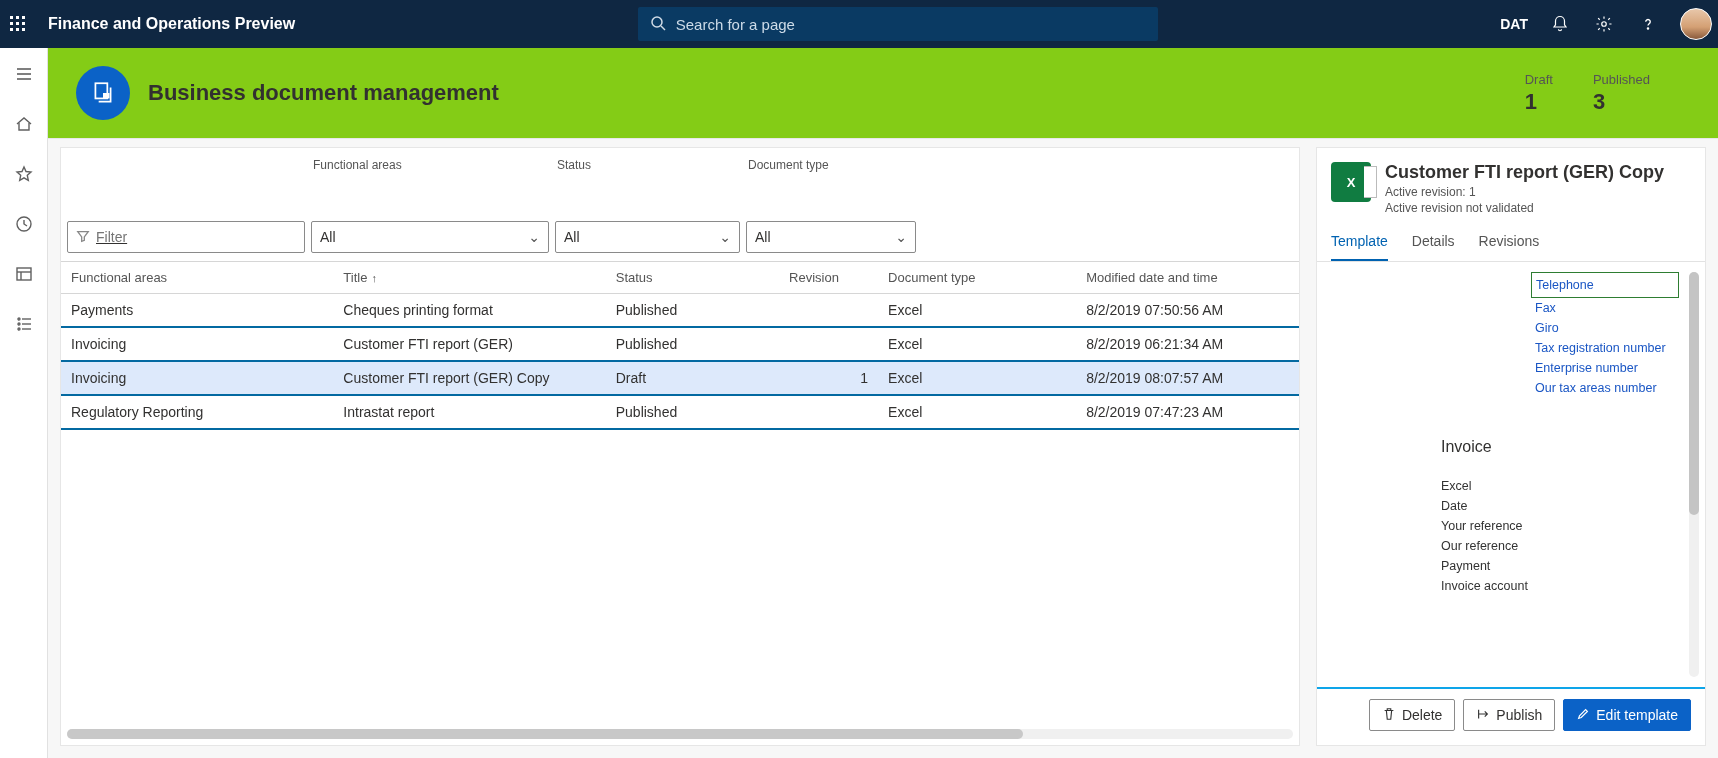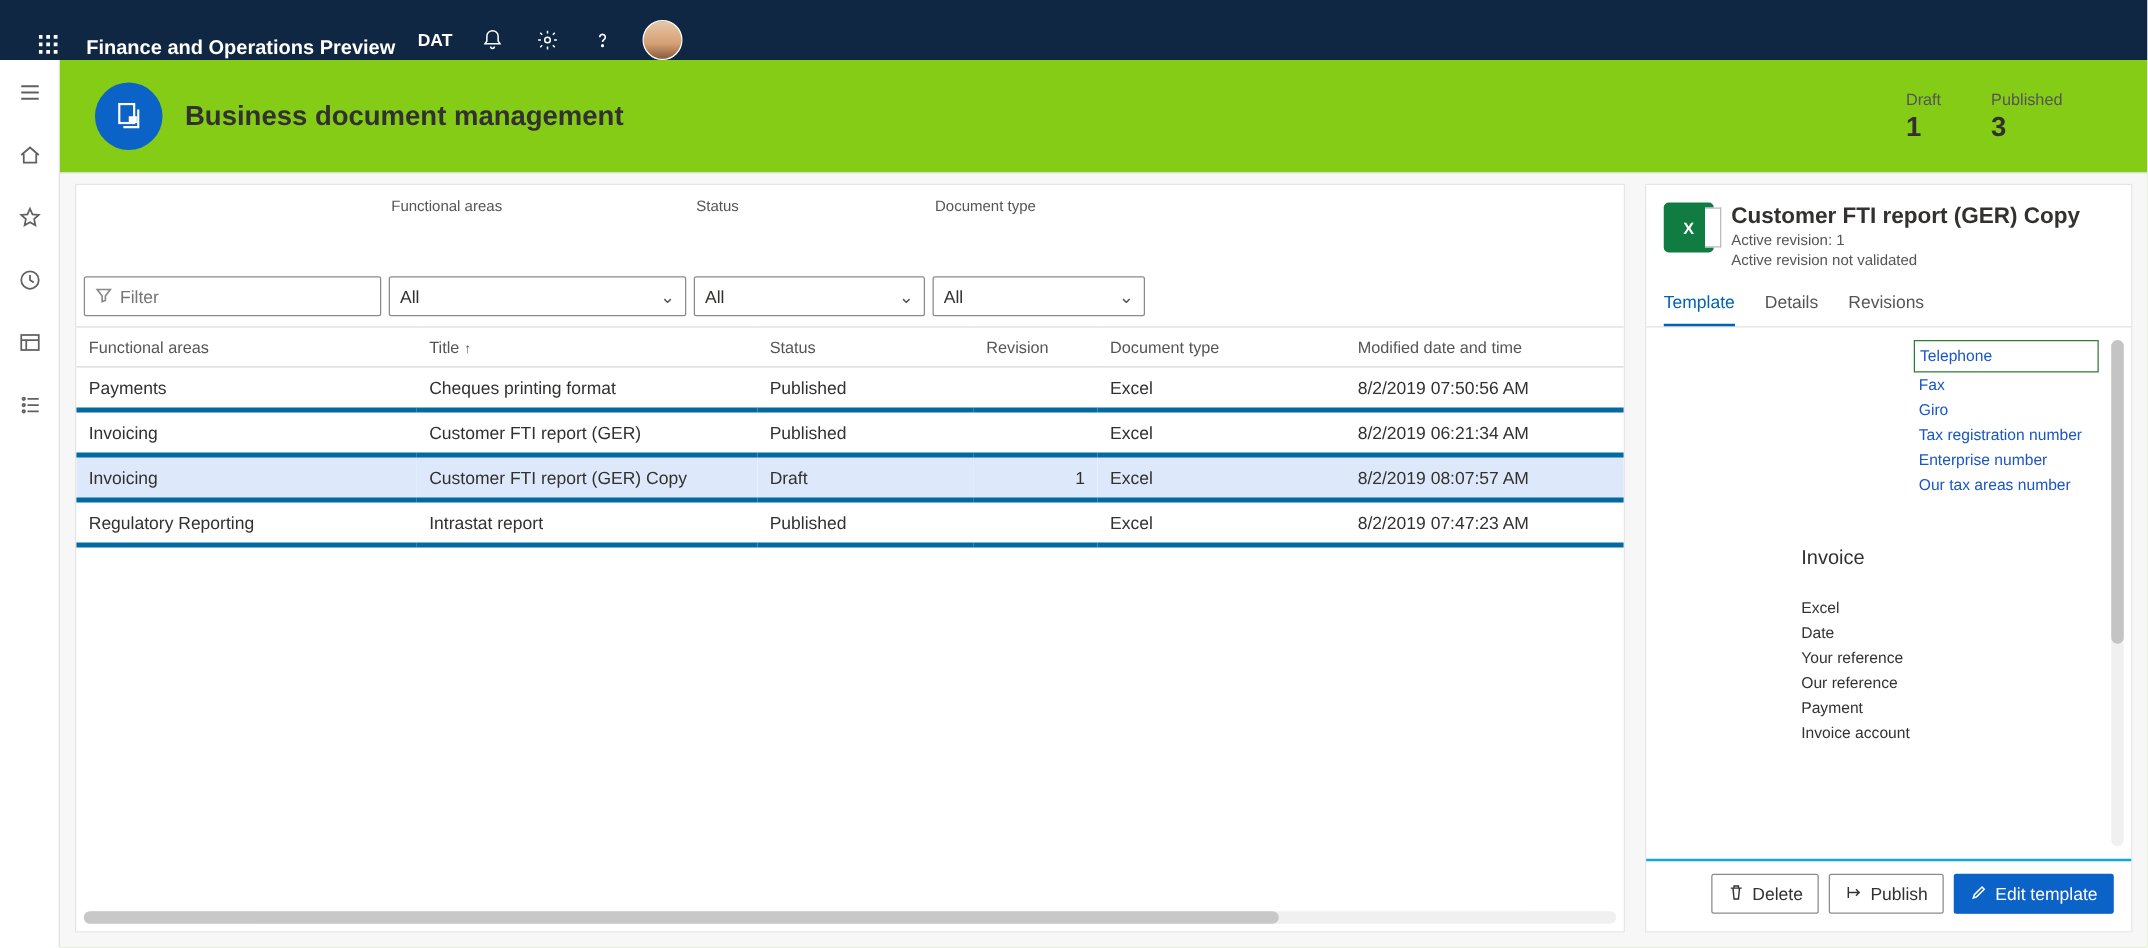--- a/index.html
+++ b/index.html
@@ -1,19 +1,19 @@
 <!DOCTYPE html>
 <html><head>
 <meta charset="utf-8">
 <style>
   * { box-sizing: border-box; margin: 0; padding: 0; }
   html, body { width: 1718px; height: 758px; font-family: "Segoe UI", Arial, sans-serif; font-size: 14px; color: #323130; background: #fff; overflow: hidden; }
 
   
-  .topbar { height: 48px; background: #0f2742; color: #fff; display: flex; align-items: flex-end; gap: 18px; padding: 0 27px; }
+  .topbar { height: 48px; background: #0f2742; color: #fff; display: flex; align-items: center; gap: 18px; padding: 0 6px; }
   .waffle-icon { width: 24px; height: 24px; display: flex; align-items: center; justify-content: center; cursor: pointer; }
   .app-title { font-size: 16px; font-weight: 600; }
   .searchbar { margin-left: auto; margin-right: auto; width: 520px; height: 34px; background: #0a3a63; border-radius: 2px; display: flex; align-items: center; padding: 0 12px; gap: 10px; color: #cddbe8; }
   .searchbar input { flex: 1; background: transparent; border: none; color: #fff; font-size: 15px; outline: none; }
   .searchbar input::placeholder { color: #cddbe8; }
   .topbar-right { display: flex; align-items: center; gap: 20px; }
   .topbar-btn { width: 24px; height: 24px; display: flex; align-items: center; justify-content: center; cursor: pointer; }
   .avatar { width: 32px; height: 32px; border-radius: 50%; background: linear-gradient(180deg,#e8c7aa 0%, #d4a074 60%, #8a5a3c 100%); border: 1px solid #fff; }
   .company-tag { font-size: 14px; font-weight: 600; }
 
@@ -43,21 +43,21 @@
   .filter-label { font-size: 12px; color: #555; padding-left: 2px; }
   .filter-input, .filter-select { height: 32px; border: 1px solid #8a8a8a; border-radius: 2px; padding: 0 8px; font-size: 14px; background: #fff; display: flex; align-items: center; justify-content: space-between; gap:6px; cursor: pointer; margin-top: 47px; }
   .filter-input input { border: none; outline: none; width: 100%; font-size: 14px; }
   .filter-input .filter-icon { color: #888; }
   .chev { color:#555; }
 
   
   .grid { flex: 1; overflow: auto; }
   .grid table { width: 100%; border-collapse: collapse; }
   .grid thead th { text-align: left; font-weight: 400; font-size: 13px; color: #555; padding: 8px 10px; border-bottom: 1px solid #d6d6d6; border-top: 1px solid #d6d6d6; }
-  .grid td { padding: 8px 10px; font-size: 14px; border-bottom: 4px solid #0369a1; }
+  .grid td { padding: 8px 10px; font-size: 14px; border-bottom: 2px solid #0369a1; }
   .grid tr.row-sel { background: #dde9fb; }
   .col-rev { text-align: right; }
   .sort-arrow { font-size: 11px; margin-left: 4px; }
   .hscroll { height: 10px; background: #f0f0f0; margin: 2px 6px 6px 6px; border-radius: 5px; position: relative; }
   .hscroll-thumb { position:absolute; left:0; top:0; height:10px; width:78%; background:#c8c8c8; border-radius:5px; }
 
   
   .rp-head { display:flex; gap:14px; padding:14px 14px 6px 14px; }
   .excel-icon { width:40px; height:40px; background:#107c41; border-radius:4px; display:flex; align-items:center; justify-content:center; color:#fff; font-weight:700; font-size:13px; position:relative; }
   .excel-icon::after{ content:""; position:absolute; right:-6px; top:4px; bottom:4px; width:12px; background:#fff; border:1px solid #bbb; border-left:none; }
@@ -94,20 +94,29 @@
           <rect x="0" y="6" width="3" height="3"></rect>
           <rect x="6" y="6" width="3" height="3"></rect>
           <rect x="12" y="6" width="3" height="3"></rect>
           <rect x="0" y="12" width="3" height="3"></rect>
           <rect x="6" y="12" width="3" height="3"></rect>
           <rect x="12" y="12" width="3" height="3"></rect>
         </g>
       </svg>
   </div>
   <div class="app-title">Finance and Operations Preview</div>
+  <div class="searchbar">
+    <span>
+      <svg width="16" height="16" viewBox="0 0 16 16" fill="none" stroke="#d0dbe6" stroke-width="1.5">
+          <circle cx="7" cy="7" r="5"></circle>
+          <line x1="11" y1="11" x2="15" y2="15"></line>
+        </svg>
+    </span>
+    <input type="text" placeholder="Search for a page" style="">
+  </div>
   <div class="topbar-right">
     <span class="company-tag">DAT</span>
     <span class="topbar-btn">
       <svg width="18" height="18" viewBox="0 0 24 24" fill="none" stroke="#fff" stroke-width="1.6">
           <path d="M6 8a6 6 0 1 1 12 0v5l2 3H4l2-3V8z"></path>
           <path d="M10 19a2 2 0 0 0 4 0"></path>
         </svg>
     </span>
     <span class="topbar-btn">
       <svg width="18" height="18" viewBox="0 0 24 24" fill="none" stroke="#fff" stroke-width="1.6">
@@ -191,21 +200,21 @@
         <div class="stat-label">Published</div>
         <div class="stat-value">3</div>
       </div>
     </div>
 
     <div class="body-cols">
 
       <div class="left-panel">
         <div class="filters-row">
           <div class="filter-block">
-            <div class="filter-input" style="margin-top:32px;">
+            <div class="filter-input" style="margin-top:32px;text-decoration:underline;">
               <span class="filter-icon"><svg width="14" height="14" viewBox="0 0 16 16" fill="none" stroke="#888" stroke-width="1.5">
                     <path d="M2 3h12l-4.5 6v4l-3 1v-5L2 3z"></path>
                   </svg></span>
               <input type="text" placeholder="Filter" style="">
             </div>
           </div>
           <div class="filter-block">
             <span class="filter-label">Functional areas</span>
             <div class="filter-select">
               <span>All</span>

